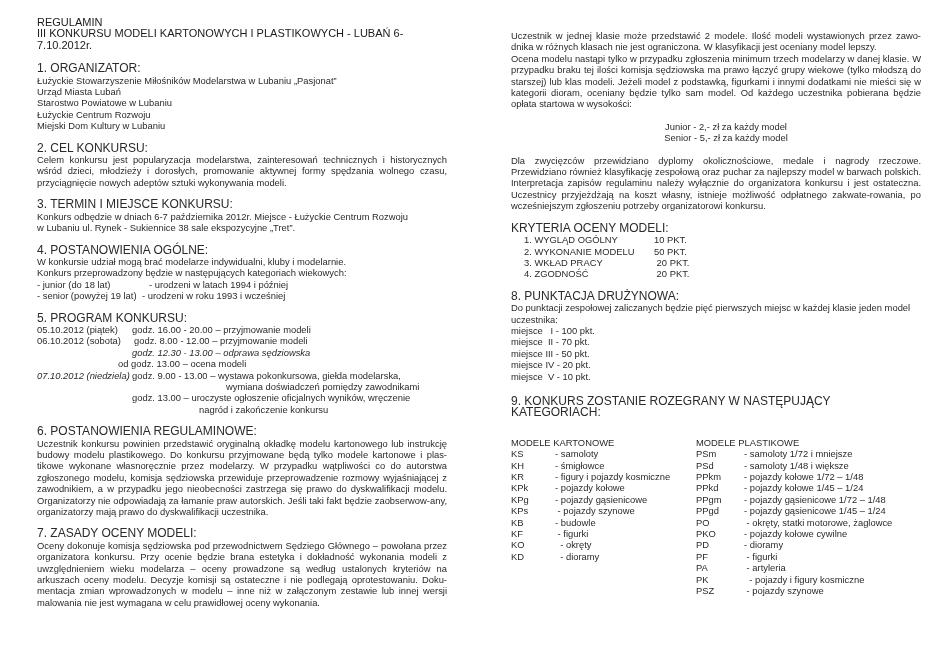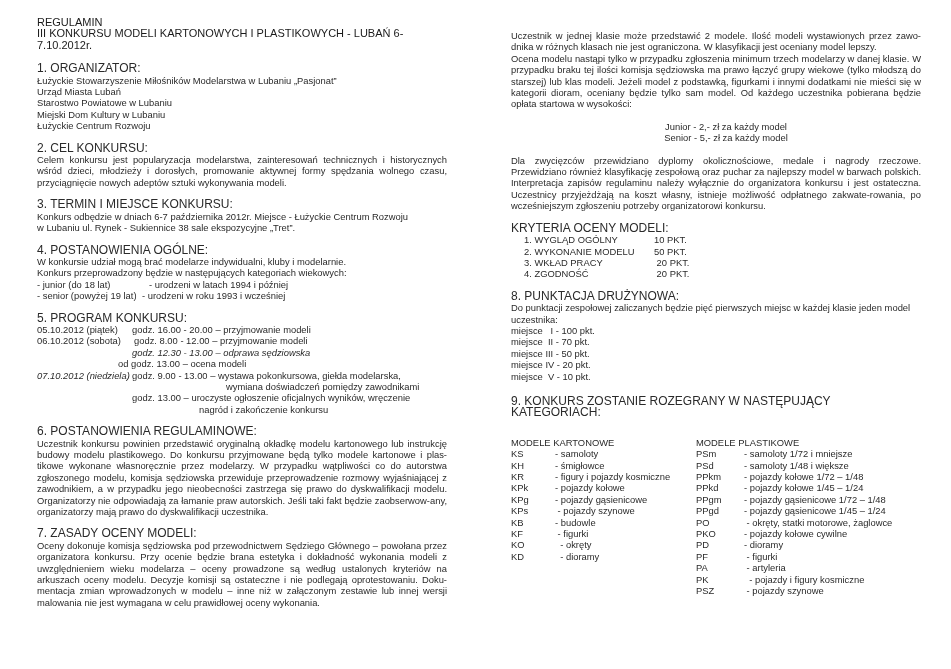--- a/index.html
+++ b/index.html
@@ -35,22 +35,22 @@
 
 <div class="col left" style="top:17px;">
   <div class="title">REGULAMIN</div>
   <div class="title">III  KONKURSU MODELI KARTONOWYCH I PLASTIKOWYCH - LUBAŃ 6-7.10.2012r.</div>
 
   <div class="sec" style="margin-top:12px;">
     <div class="head">1. ORGANIZATOR:</div>
     <div>Łużyckie Stowarzyszenie Miłośników Modelarstwa w Lubaniu „Pasjonat”</div>
     <div>Urząd Miasta Lubań</div>
     <div>Starostwo Powiatowe w Lubaniu</div>
+    <div>Łużyckie Centrum Rozwoju</div>
     <div>Miejski Dom Kultury w Lubaniu</div>
-    <div>Łużyckie Centrum Rozwoju</div>
   </div>
 
   <div class="sec">
     <div class="head">2. CEL KONKURSU:</div>
     <p class="just">Celem konkursu jest popularyzacja modelarstwa, zainteresowań technicznych i historycznych wśród dzieci, młodzieży i dorosłych, promowanie aktywnej formy spędzania wolnego czasu, przyciągnięcie nowych adeptów sztuki wykonywania modeli.</p>
   </div>
 
   <div class="sec">
     <div class="head">3. TERMIN I MIEJSCE KONKURSU:</div>
     <div>Konkurs odbędzie w dniach 6-7 października 2012r. Miejsce - Łużyckie Centrum Rozwoju</div>

